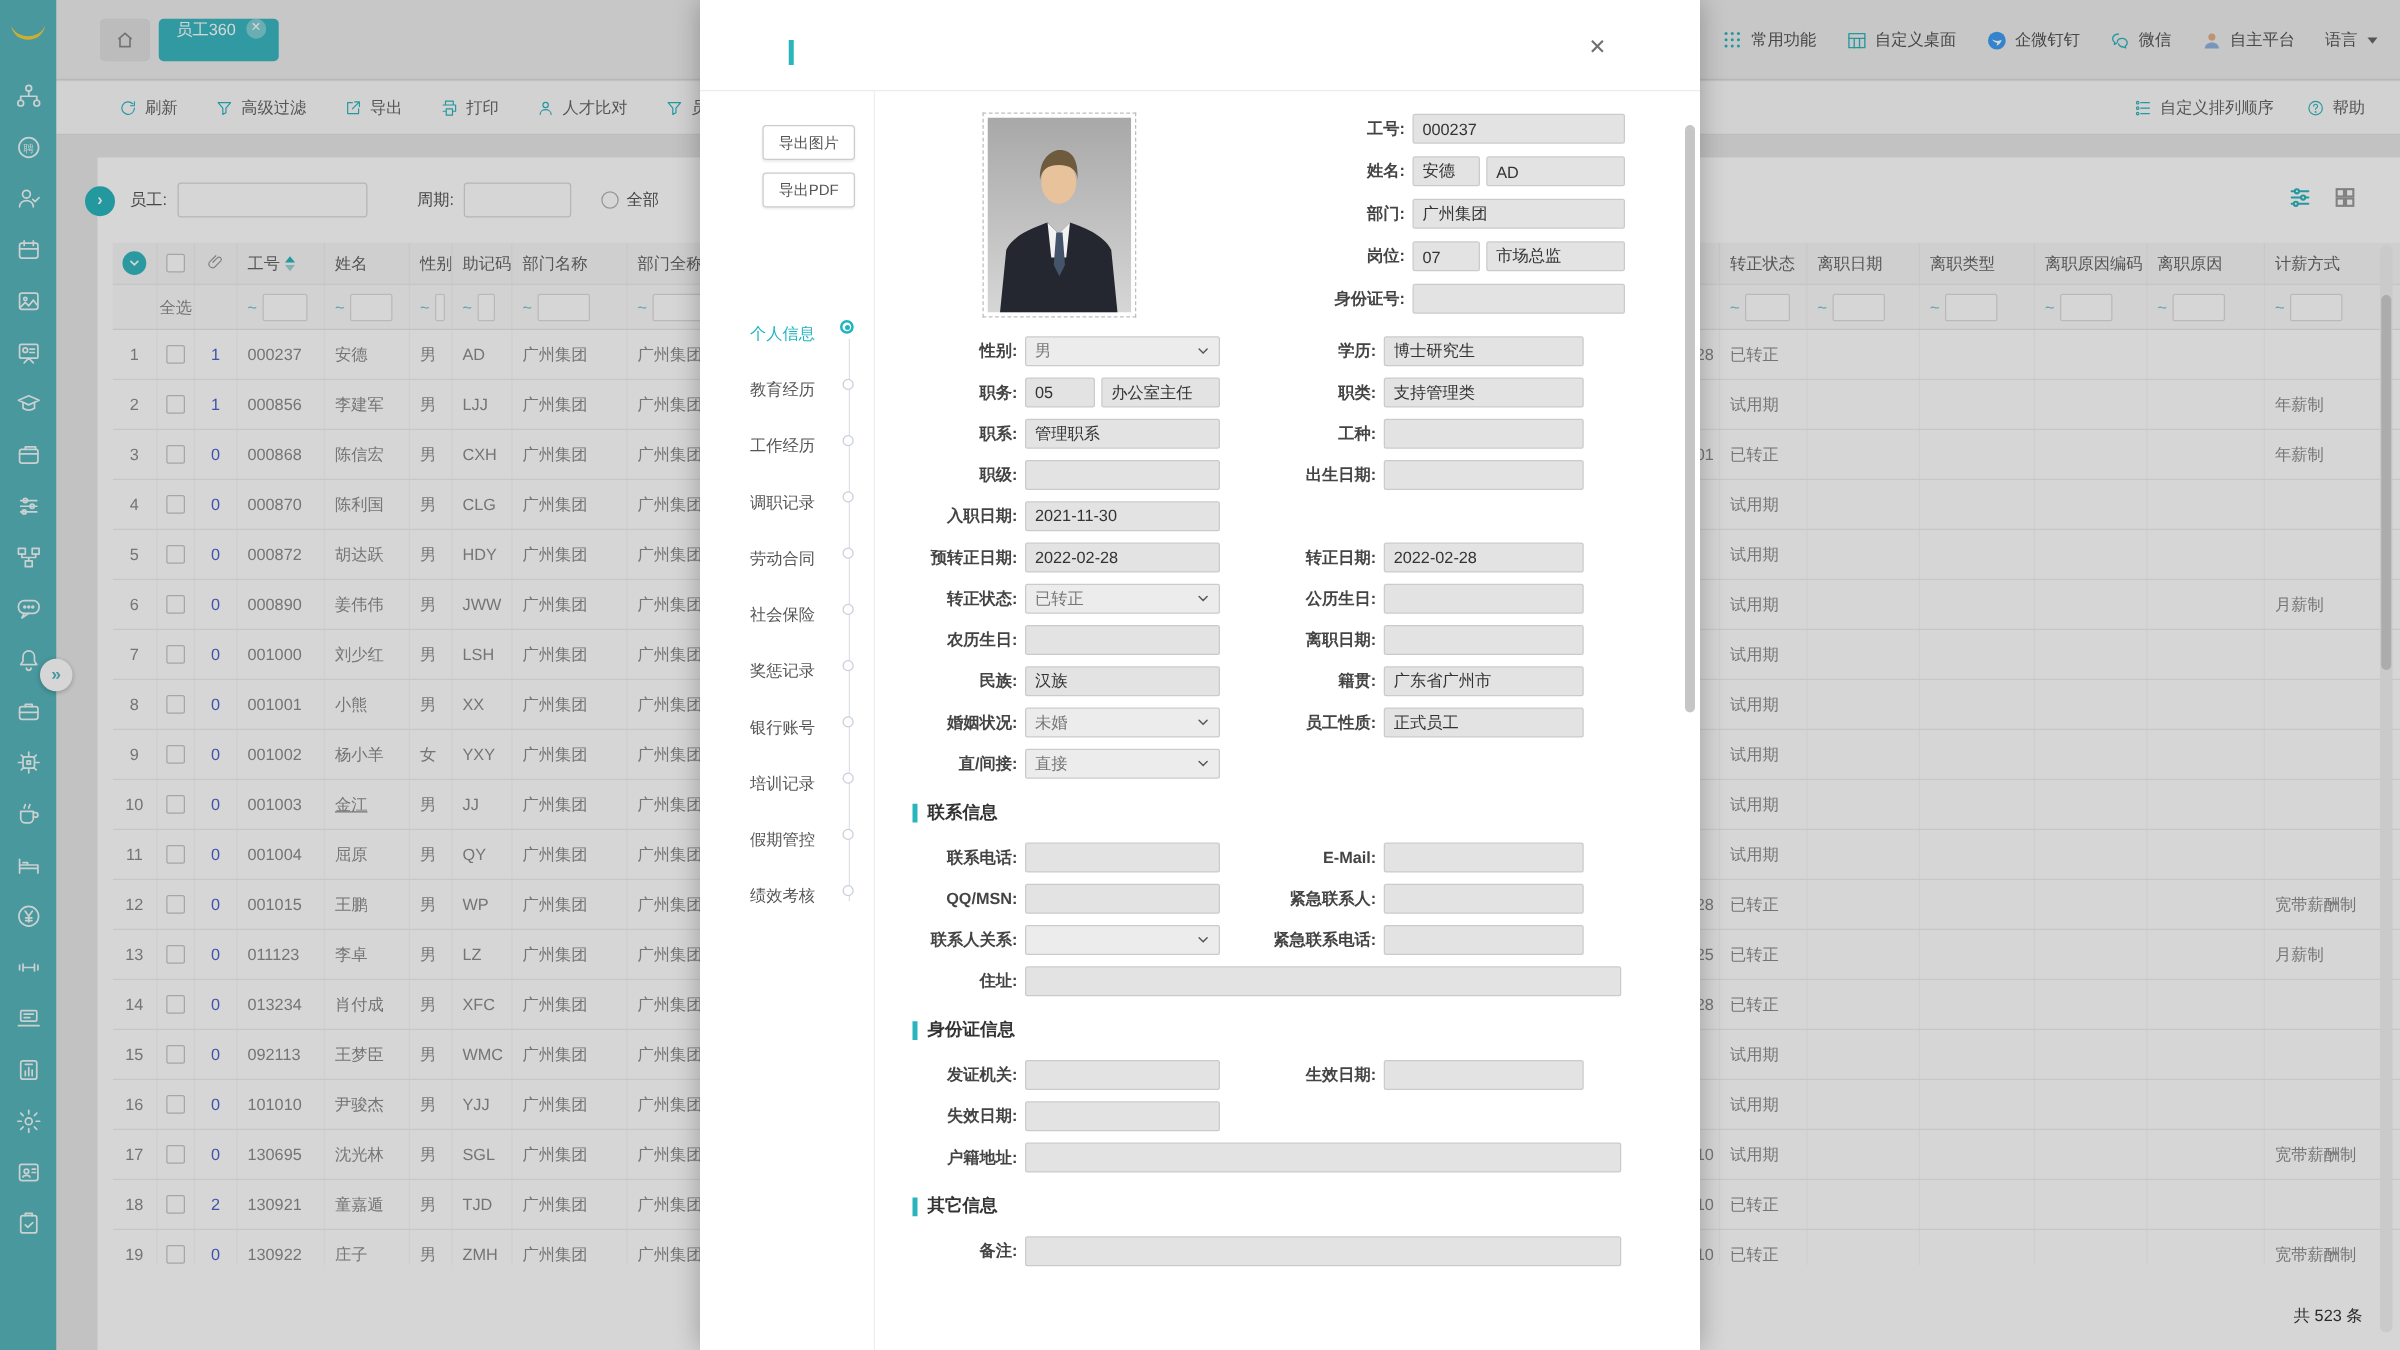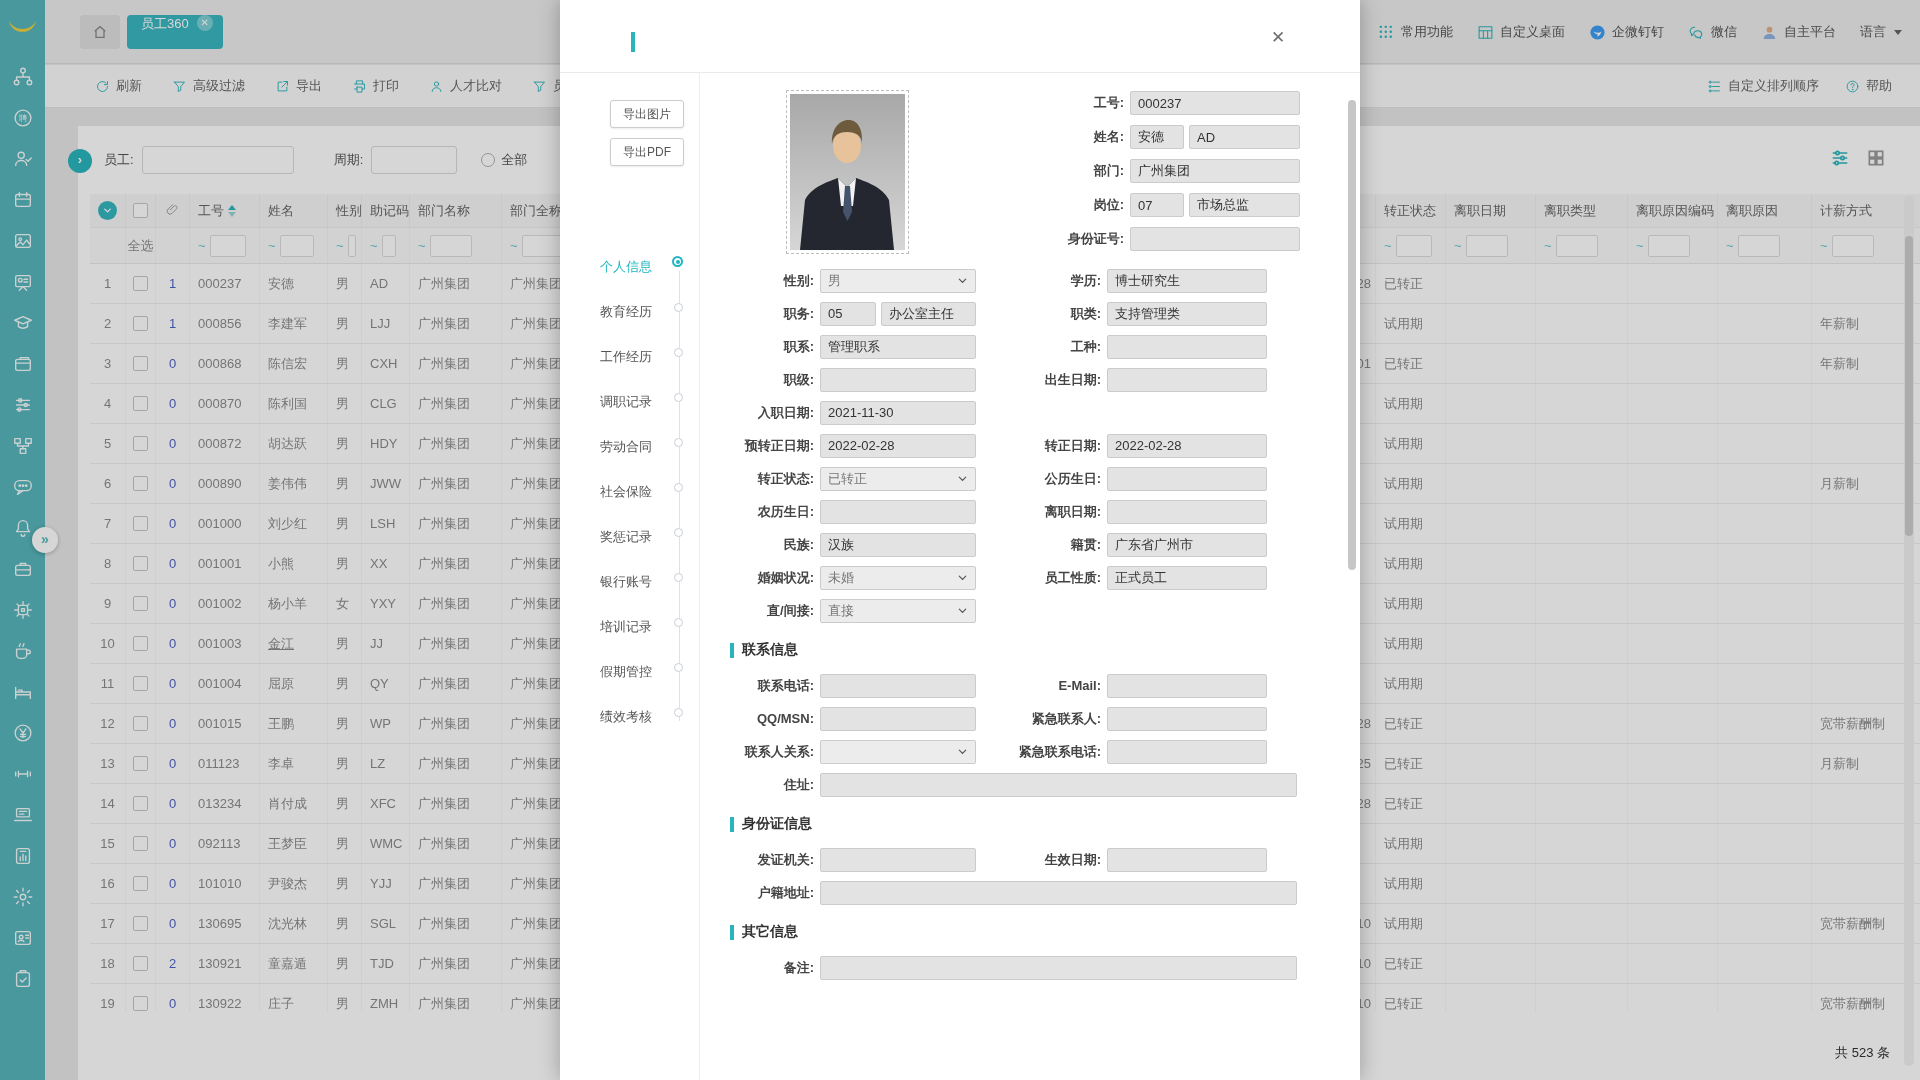--- a/index.html
+++ b/index.html
@@ -1256,20 +1256,24 @@
       <span class="sec-title">身份证信息</span>
     </div>
     <div>
         <div class="frow">
           <span class="flabel fl90">发证机关:</span>
           <span class="ctl" style="width: 156px;"></span>
           <span class="flabel fl131">生效日期:</span>
           <span class="ctl" style="width: 160px;"></span>
         </div>
         <div class="frow">
+          <span class="flabel fl90">失效日期:</span>
+          <span class="ctl" style="width: 156px;"></span>
+        </div>
+        <div class="frow">
           <span class="flabel fl90">户籍地址:</span>
           <span class="ctl" style="width: 477px;"></span>
         </div>
       </div>
 
     <div class="sec-gap"></div>
     <div class="sec-h">
       <span class="sec-bar"></span>
       <span class="sec-title">其它信息</span>
     </div>

